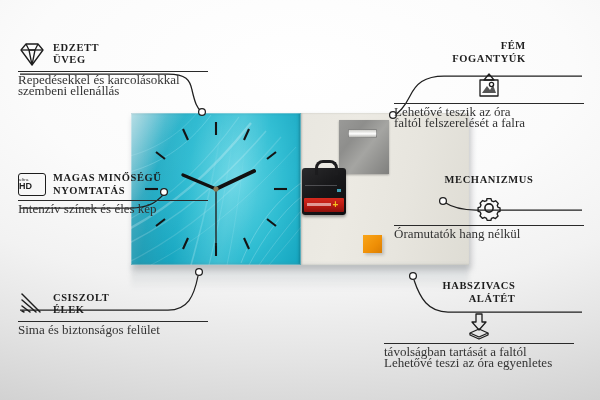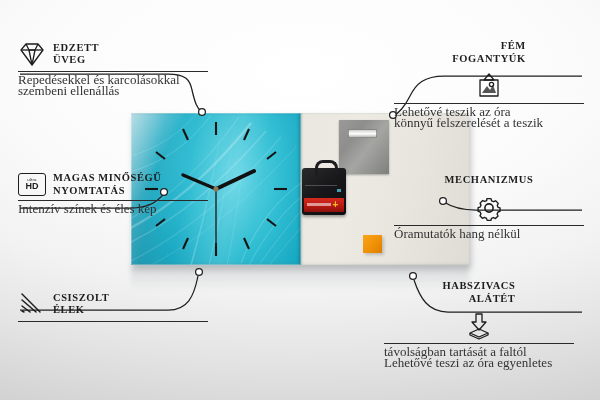--- a/index.html
+++ b/index.html
@@ -101,21 +101,21 @@
 
   .c-glass{left:18px;top:40px;}
   .c-print{left:18px;top:172px;}
   .c-edge{left:18px;top:290px;}
   .c-handle{left:394px;top:40px;}
   .c-mech{left:394px;top:174px;}
   .c-foam{left:384px;top:280px;}
 
   .hdbadge{
     width:26px;height:21px;border:1.4px solid #1d1d1d;border-radius:3px;
-    display:flex;flex-direction:column;align-items:center;justify-content:center;
+    display:flex;flex-direction:column;justify-content:center;
     font-family:"Liberation Sans",sans-serif;color:#1d1d1d;flex:0 0 26px;
   }
   .hdbadge .u{font-size:4.4px;letter-spacing:.2px;line-height:4.6px;}
   .hdbadge .h{font-size:9px;font-weight:bold;line-height:9.4px;}
 </style>
 </head>
 <body>
 
 <div class="stage">
 
@@ -265,40 +265,41 @@
             <path d="M4,16 L12,22"></path>
             <path d="M4,21 L6,22"></path>
         </svg>
       </span>
       <span>
         <span class="ttl" style="display:block">CSISZOLT</span>
         <span class="ttl" style="display:block">ÉLEK</span>
       </span>
     </div>
     <div class="rule"></div>
+    <div class="desc">Sima és biztonságos felület</div>
   </div>
 
   <div class="callout right c-handle">
     <div class="head">
       <span>
         <span class="ttl" style="display:block">FÉM</span>
         <span class="ttl" style="display:block">FOGANTYÚK</span>
       </span>
       <span class="ico">
         <svg viewBox="0 0 28 28" fill="none" stroke="currentColor" stroke-width="1.3" stroke-linejoin="round">
           <path d="M14,2 L9,8 H19 Z"></path>
           <rect x="5" y="8" width="18" height="16"></rect>
           <path d="M7,21 L12,14 L15,18 L18,13 L21,21 Z" fill="currentColor" stroke="none" opacity=".75"></path>
           <circle cx="16.5" cy="12.5" r="2.1"></circle>
         </svg>
       </span>
     </div>
     <div class="rule"></div>
     <div class="desc">Lehetővé teszik az óra</div>
-    <div class="desc">könnyű felszerelését a teszik</div>
+    <div class="desc">faltól felszerelését a falra</div>
   </div>
 
   <div class="callout right c-mech">
     <div class="head">
       <span>
         <span class="ttl" style="display:block">MECHANIZMUS</span>
       </span>
       <span class="ico">
         <svg viewBox="0 0 28 28" fill="none" stroke="currentColor" stroke-width="1.6" stroke-linejoin="round">
           <path d="M11.6,3.4 h4.8 l.7,2.6 2.3,1.0 2.4,-1.1 3.0,3.0 -1.1,2.4 1.0,2.3 2.2,.6 v4.0 l-2.4,.7 -1.0,2.3 1.1,2.3 -3.0,3.0 -2.4,-1.1 -2.3,1.0 -.6,2.3 h-4.4 l-.7,-2.4 -2.3,-1.0 -2.3,1.1 -3.0,-3.0 1.1,-2.4 -1.0,-2.3 -2.3,-.6 v-4.2 l2.4,-.7 1.0,-2.3 -1.1,-2.3 3.0,-3.0 2.4,1.1 2.3,-1.0 z" transform="scale(.86) translate(2.2,2.0)"></path>

